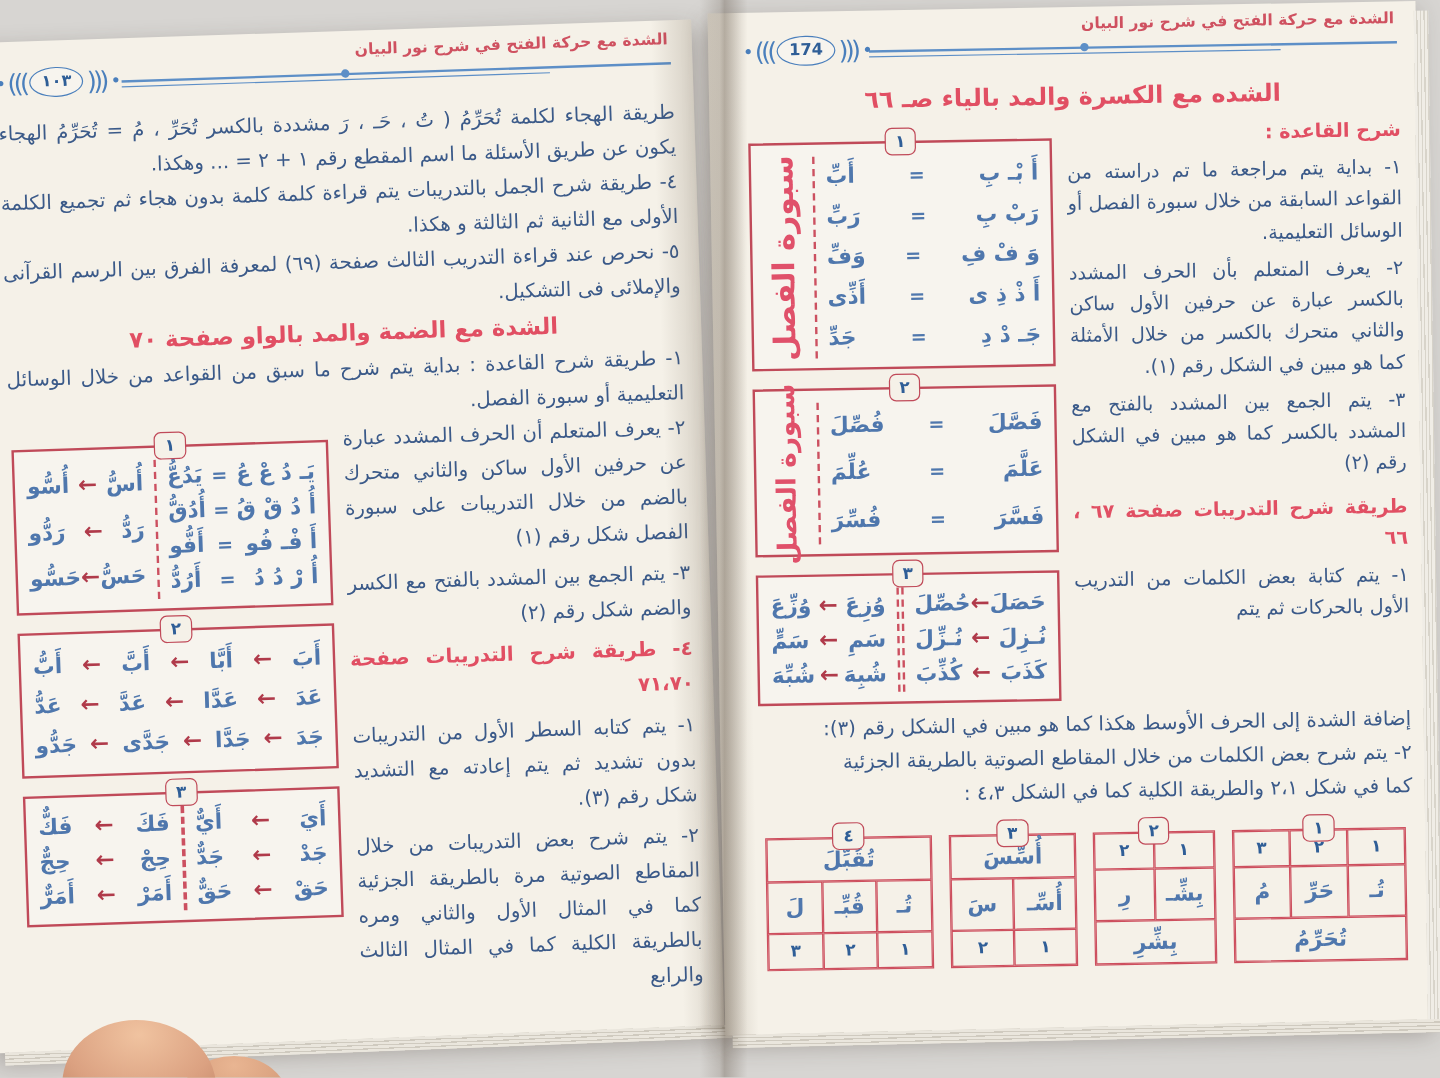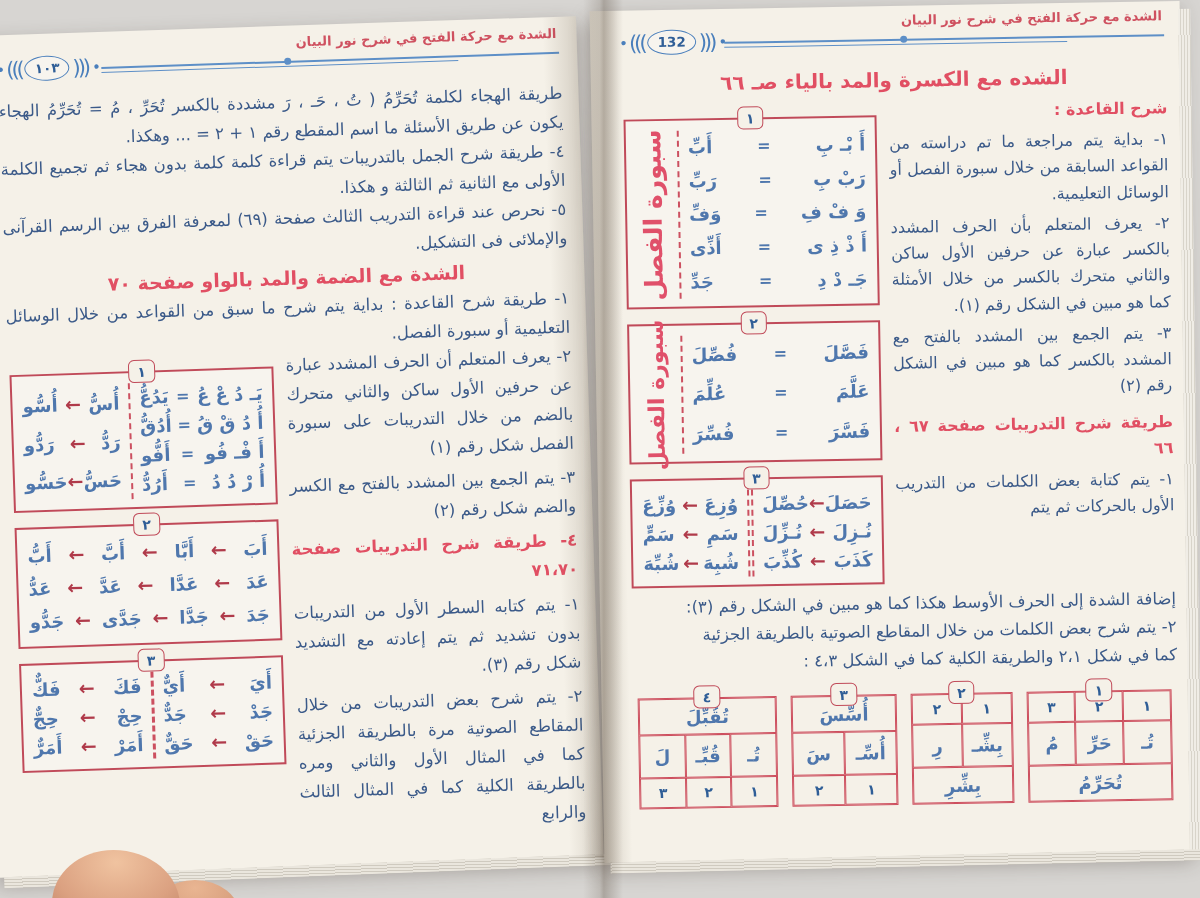--- a/index.html
+++ b/index.html
@@ -269,21 +269,21 @@
       <div class="hdr">
         <span class="running-title">الشدة مع حركة الفتح في شرح نور البيان</span>
         <div class="rule">
             <i class="l1"></i>
             <i class="l2"></i>
             <i class="dot"></i>
           </div>
         <div class="orn">
           <span class="enddot"></span>
           <span class="arcs-l"></span>
-          <span class="pnum">132</span>
+          <span class="pnum">174</span>
           <span class="arcs-r"></span>
           <span class="enddot"></span>
         </div>
       </div>
 
       <div class="sec-head">الشده مع الكسرة والمد بالياء صـ ٦٦</div>
 
       <div class="twocol">
         <div class="col-text">
           <p class="par redt" style="font-weight:bold">شرح القاعدة :</p>

